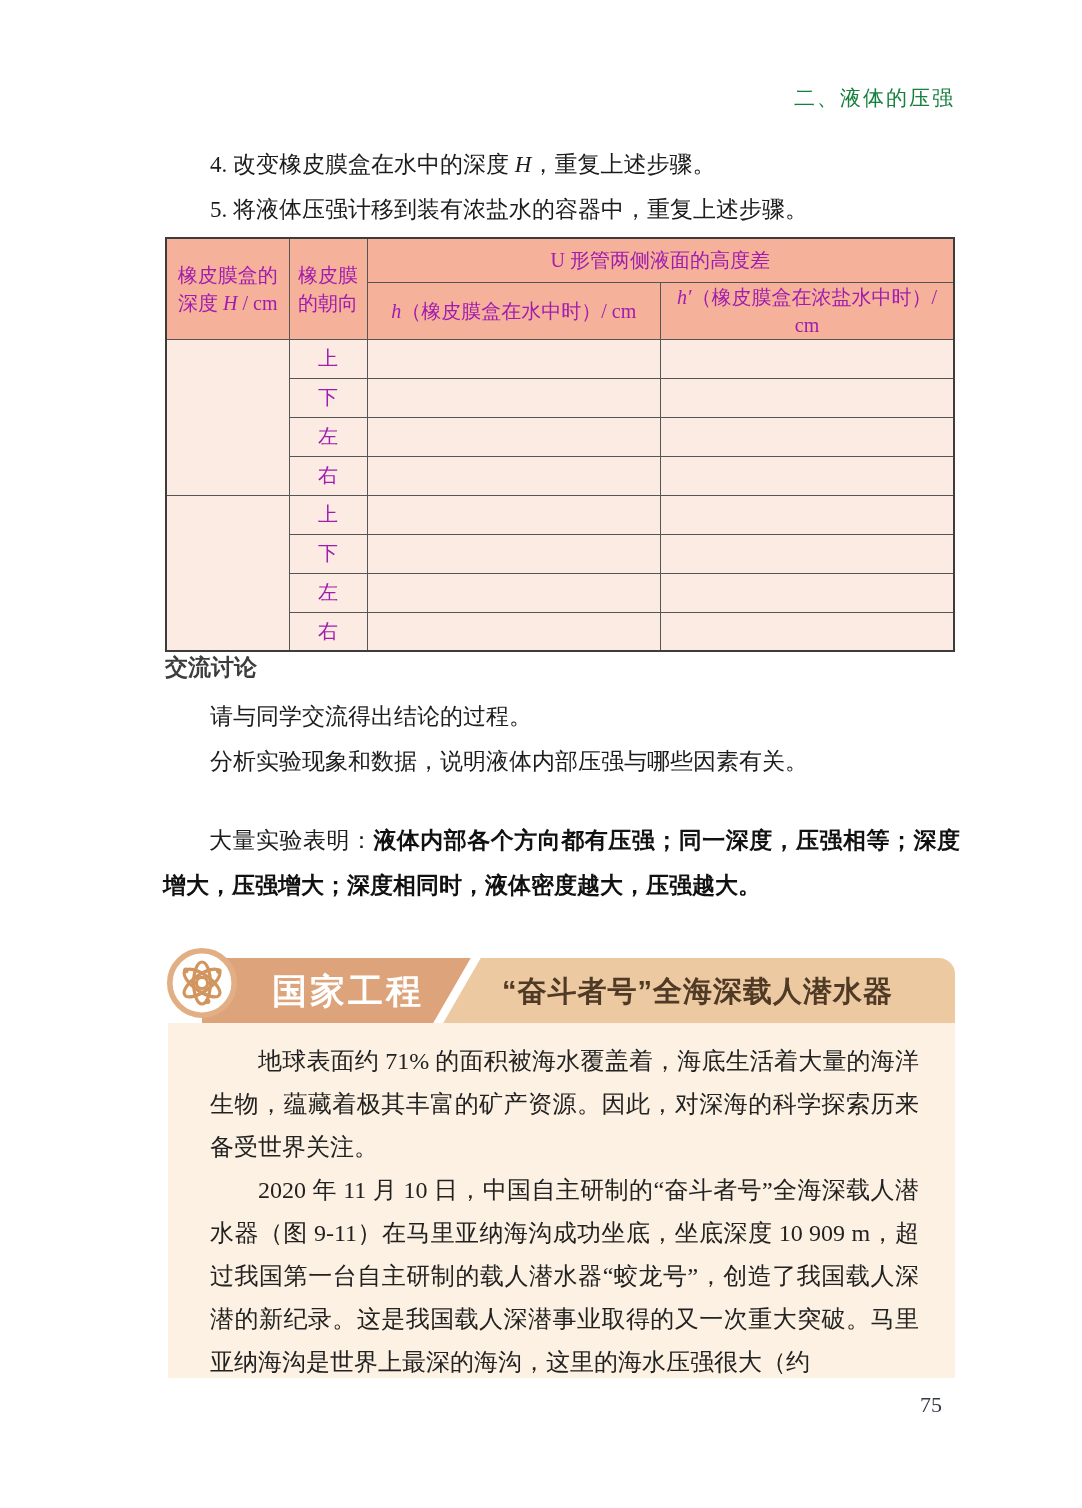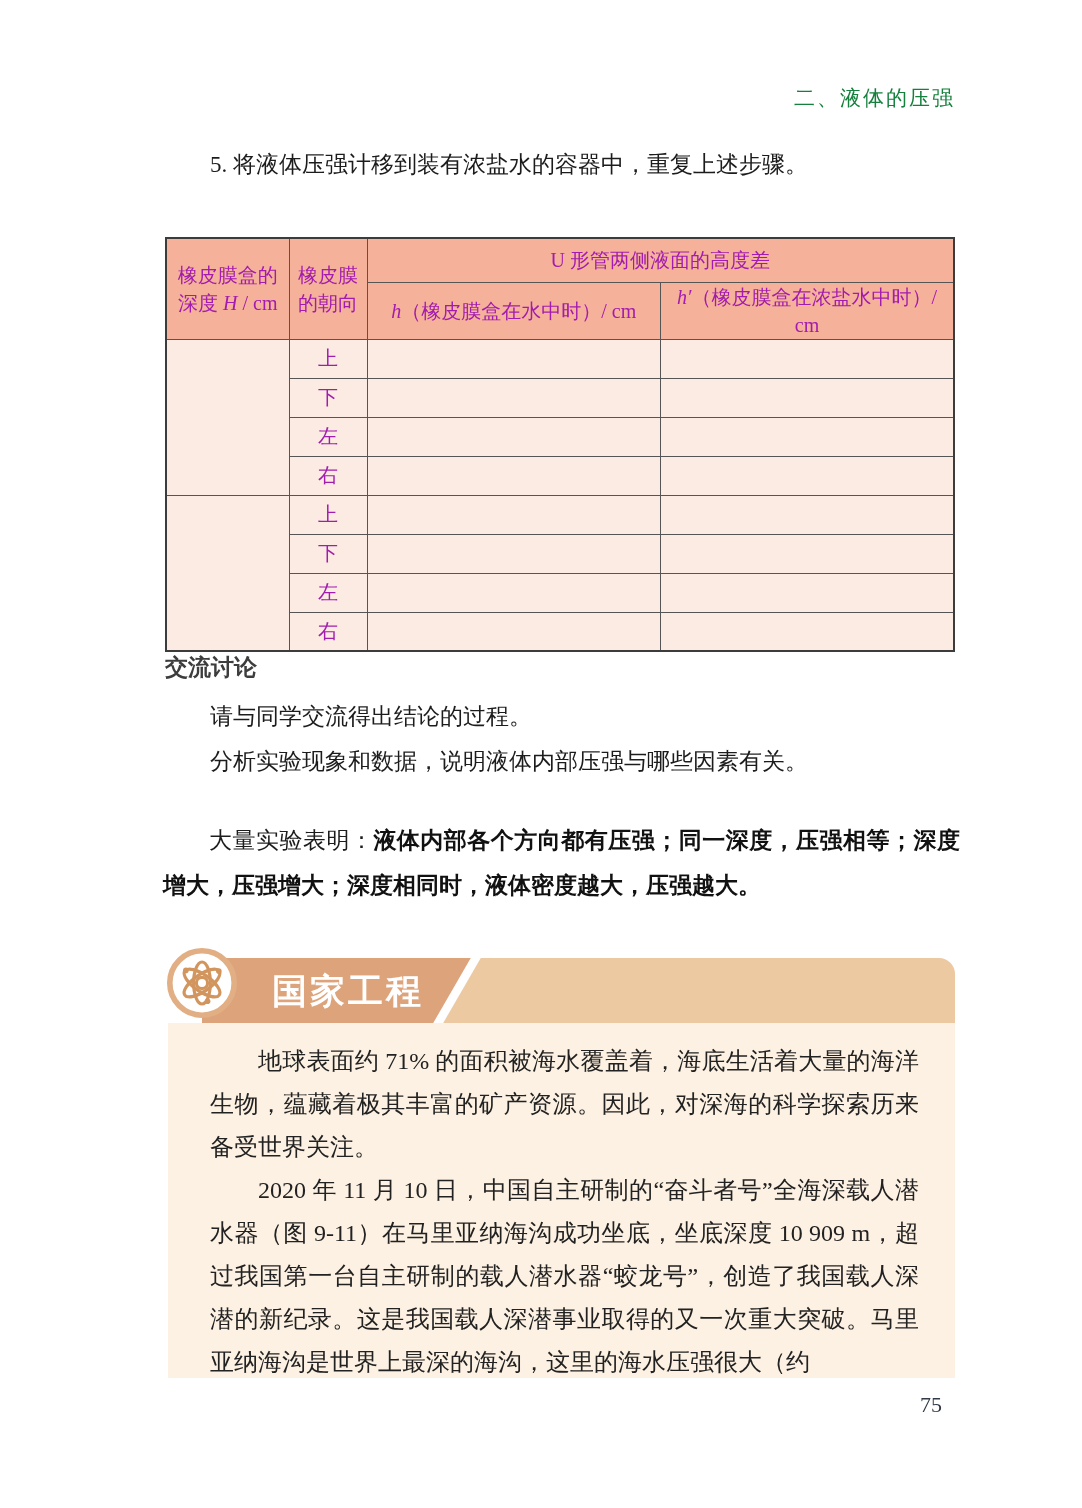--- a/index.html
+++ b/index.html
@@ -194,20 +194,21 @@
   }
 </style>
 </head>
 <body>
 
 <div class="page">
 
   <div class="running-head">二、液体的压强</div>
 
   <div class="steps">
+    <p><span>4. 改变橡皮膜盒在水中的深度 </span><i>H</i><span>，重复上述步骤。</span></p>
     <p>5. 将液体压强计移到装有浓盐水的容器中，重复上述步骤。</p>
   </div>
 
   <table class="exp">
     <tbody>
         <tr class="hrow1">
       <td class="hdr col-depth" rowspan="2">
         <div>橡皮膜盒的</div>
         <div><span>深度 </span><i>H</i><span> / cm</span></div>
       </td>
@@ -274,20 +275,21 @@
 
   <p class="conclusion">
     <span class="lead">大量实验表明：</span><strong>液体内部各个方向都有压强；同一深度，压强相等；深度增大，压强增大；深度相同时，液体密度越大，压强越大。</strong>
   </p>
 
   <div class="feature-box">
     <div class="feature-band">
       <div class="band-dark"></div>
       <div class="band-slash"></div>
       <div class="feature-badge">国家工程</div>
+      <div class="feature-subtitle">“奋斗者号”全海深载人潜水器</div>
     </div>
     <div class="feature-icon">
       <svg viewBox="0 0 100 100" width="70" height="70">
         <circle cx="50" cy="50" r="46" fill="#ffffff" stroke="#e2ae83" stroke-width="8"></circle>
         <g stroke="#d2955e" stroke-width="4.5" fill="none">
           <ellipse cx="50" cy="50" rx="30" ry="12" transform="rotate(-35 50 50)"></ellipse>
           <ellipse cx="50" cy="50" rx="30" ry="12" transform="rotate(35 50 50)"></ellipse>
           <ellipse cx="50" cy="50" rx="30" ry="12" transform="rotate(90 50 50)"></ellipse>
           <circle cx="50" cy="50" r="8"></circle>
         </g>

